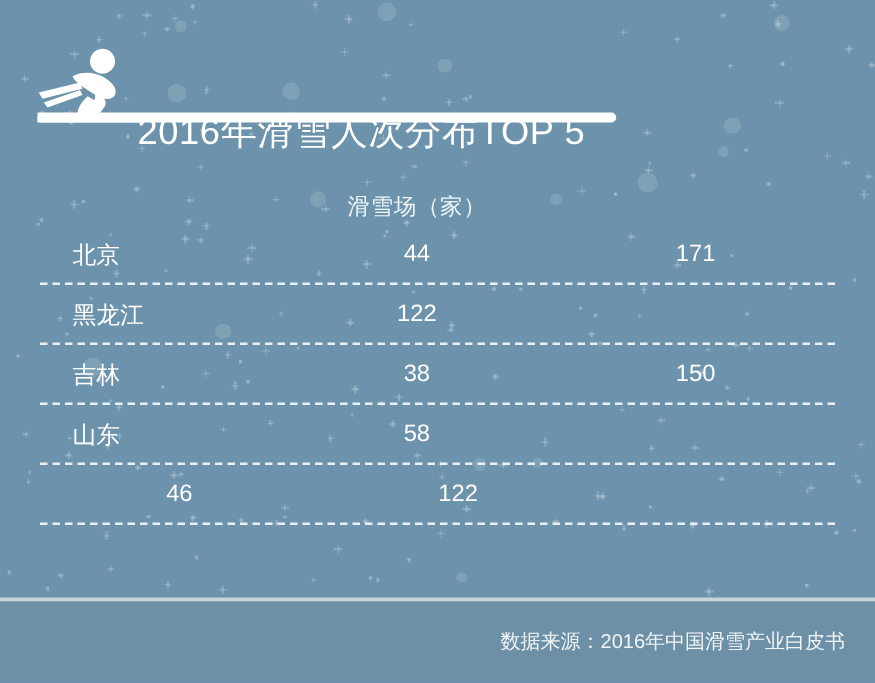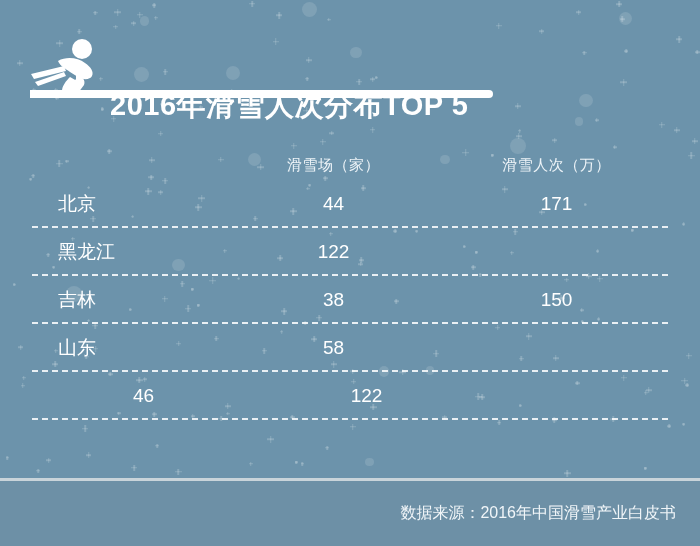--- a/index.html
+++ b/index.html
@@ -68,21 +68,21 @@
     left: 26px;
     top: 4px;
     width: 92px;
     height: 62px;
   }
   .title {
     position: absolute;
     left: 110px;
     top: 52px;
     font-size: 29px;
-    font-weight: bold;
+    font-weight: normal;
     color: #ffffff;
     letter-spacing: 0.5px;
     white-space: nowrap;
   }
   .title-underline {
     position: absolute;
     left: 30px;
     top: 56px;
     width: 463px;
     height: 8px;
@@ -117,21 +117,21 @@
   }
   .t-row .c-val {
     width: 223px;
     text-align: center;
     font-size: 19px;
     color: #ffffff;
     white-space: nowrap;
   }
   .t-row.head .c-name { }
   .t-row.head .c-val {
-    font-size: 15px;
+    font-size: 18px;
     color: #eef4f8;
     letter-spacing: 0.5px;
     margin-top: 14px;
   }
   .dash-line {
     position: absolute;
     left: 0;
     right: 0;
     bottom: 0;
     height: 0;
@@ -422,21 +422,20 @@
     </svg>
 
     <div class="title">2016年滑雪人次分布TOP 5</div>
   </div>
 
   <div class="table">
 
     <div class="t-row head">
       <div class="c-name"></div>
       <div class="c-val">滑雪场（家）</div>
-      <div class="c-val">滑雪人次（万）</div>
     </div>
 
     <div class="t-row">
       <div class="c-name">北京</div>
       <div class="c-val">44</div>
       <div class="c-val">171</div>
       <div class="dash-line"></div>
     </div>
 
     <div class="t-row">

